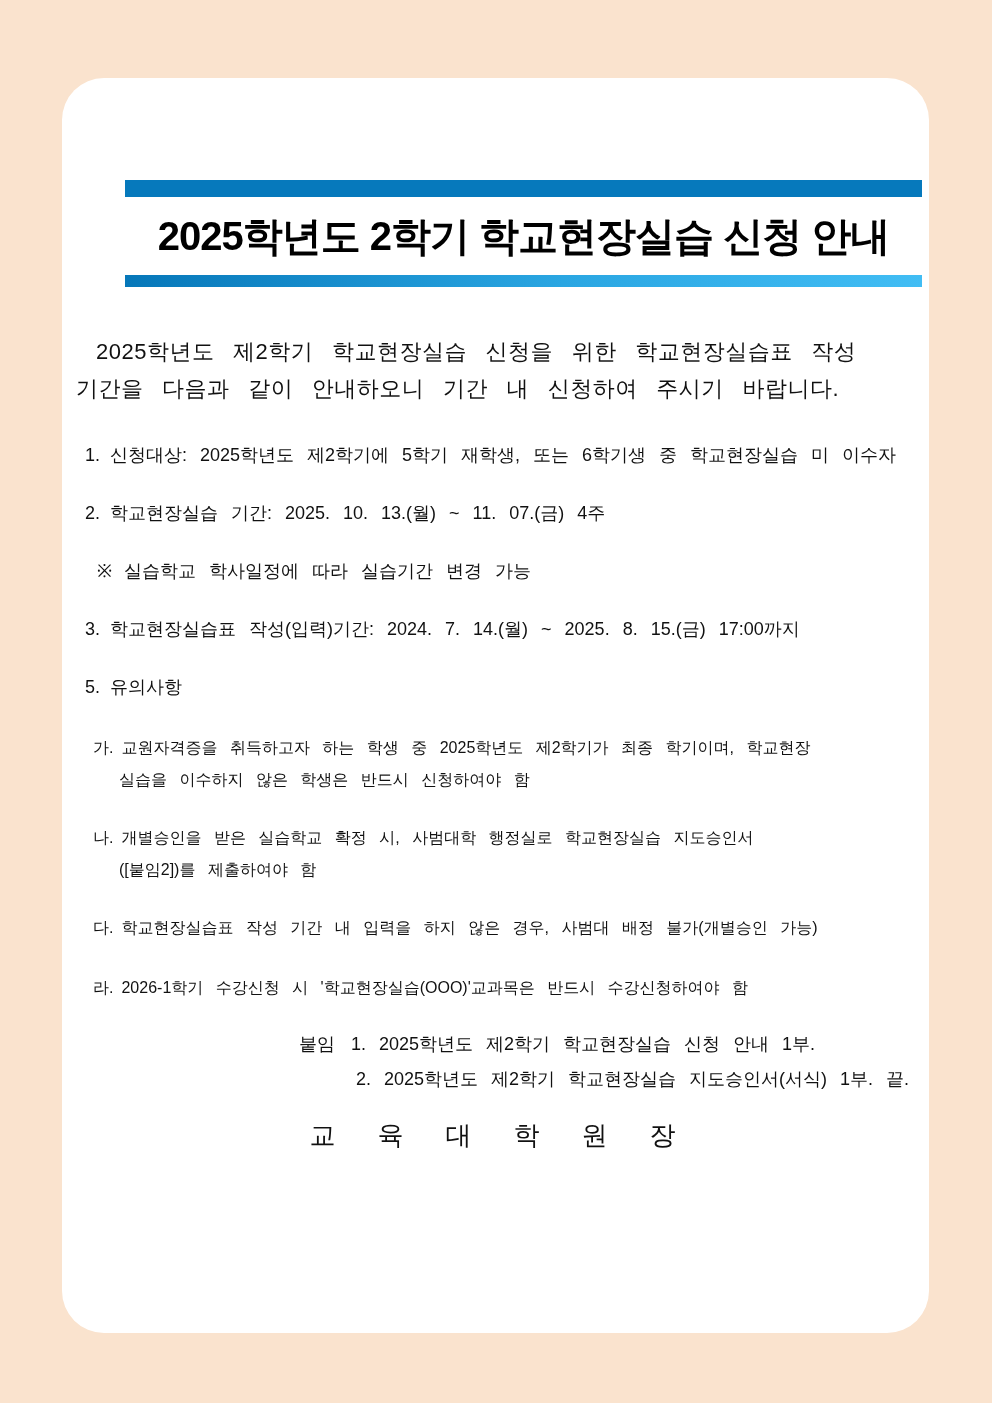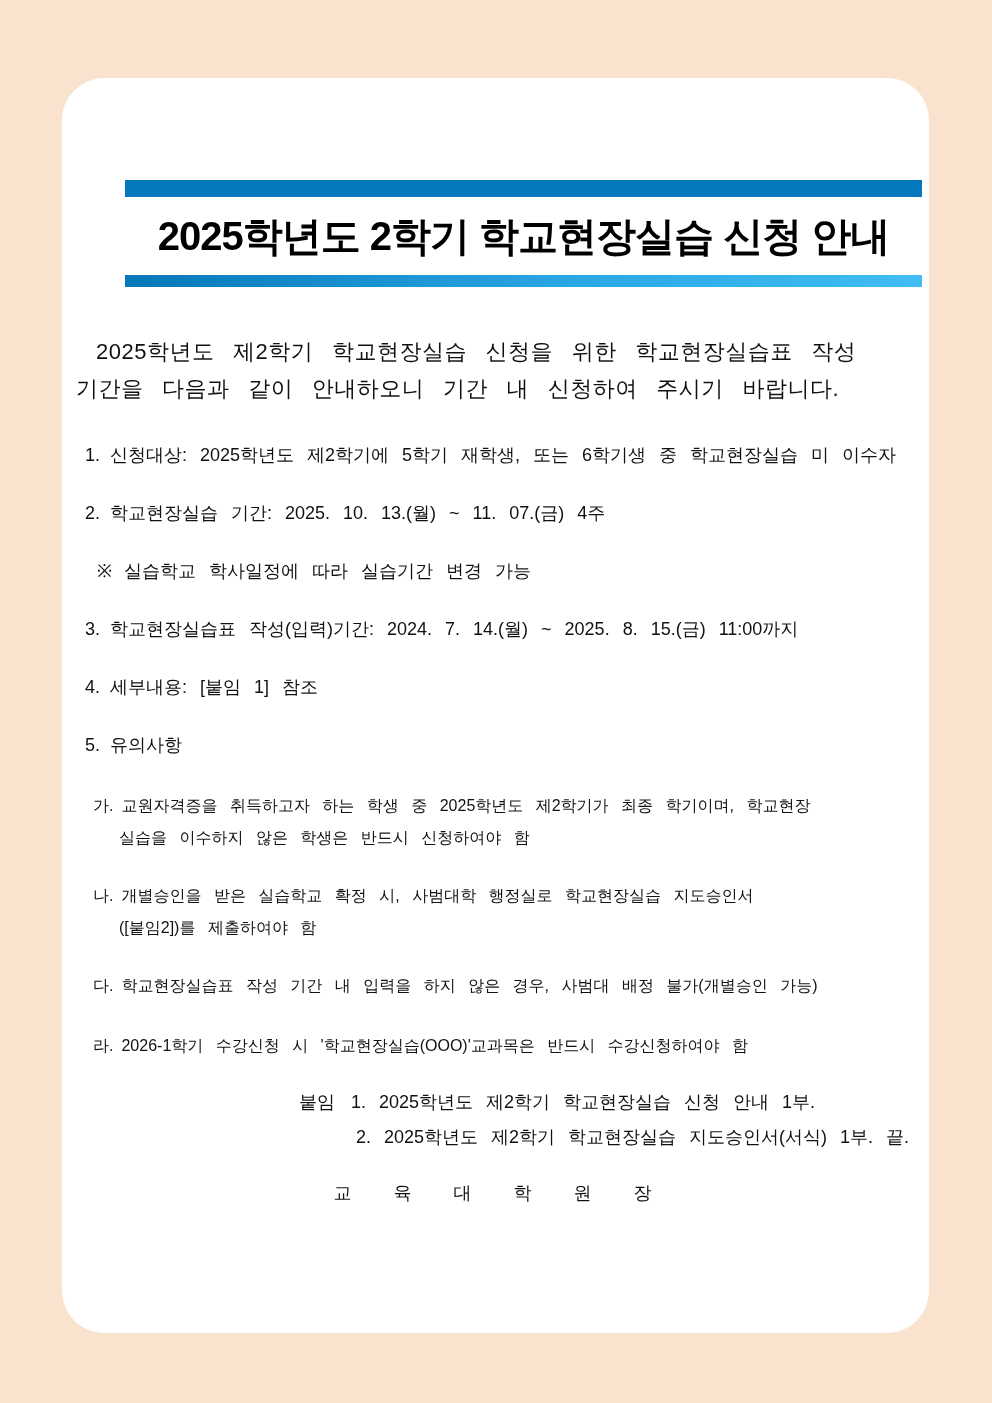--- a/index.html
+++ b/index.html
@@ -100,21 +100,21 @@
 
   .date-row {
     margin-top: 33px;
     text-align: center;
     font-size: 32px;
     line-height: 36px;
   }
   .sig-row {
     margin-top: 22px;
     text-align: center;
-    font-size: 18px;
+    font-size: 26px;
     line-height: 32px;
   }
   .sig {
     display: inline-block;
     letter-spacing: 42px;
     margin-right: -42px;
     font-weight: 500;
   }
 </style>
 </head>
@@ -143,26 +143,23 @@
 
     <div class="item item-2">
       <span class="num">2.</span><span>학교현장실습 기간: 2025. 10. 13.(월) ~ 11. 07.(금) 4주</span>
     </div>
 
     <div class="item item-note">
       <span class="num">※</span><span>실습학교 학사일정에 따라 실습기간 변경 가능</span>
     </div>
 
     <div class="item item-3">
-      <span class="num">3.</span><span>학교현장실습표 작성(입력)기간: 2024. 7. 14.(월) ~ 2025. 8. 15.(금) 11:00까지</span>
-    </div>
-
-    <div class="item item-4">
-      <span class="num">4.</span><span>세부내용: [붙임 1] 참조</span>
-    </div>
+      <span class="num">3.</span><span>학교현장실습표 작성(입력)기간: 2024. 7. 14.(월) ~ 2025. 8. 15.(금) 17:00까지</span>
+    </div>
+
 
     <div class="item item-5">
       <span class="num">5.</span><span>유의사항</span>
     </div>
 
     <div class="sub sub-ga">
       <div class="l1">
         <span class="num">가.</span><span>교원자격증을 취득하고자 하는 학생 중 2025학년도 제2학기가 최종 학기이며, 학교현장</span>
       </div>
       <div class="l2">실습을 이수하지 않은 학생은 반드시 신청하여야 함</div>

